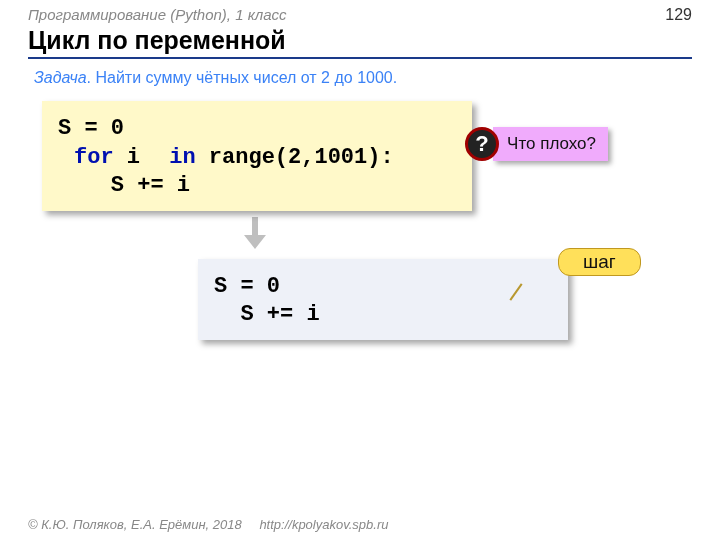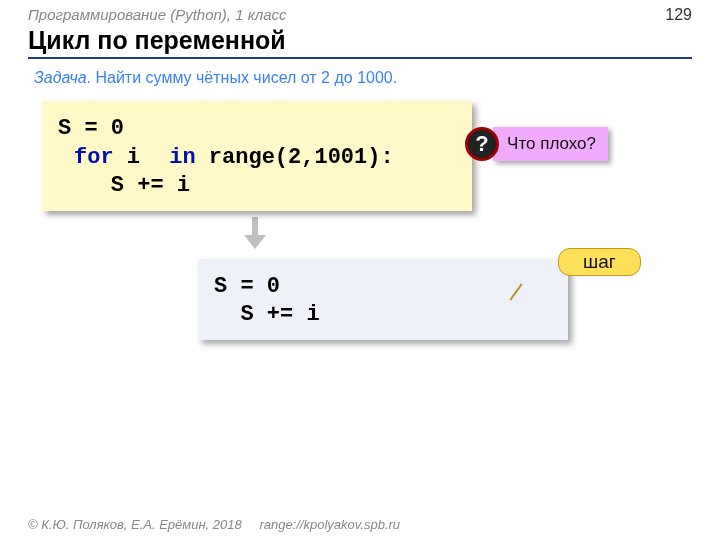--- a/index.html
+++ b/index.html
@@ -166,14 +166,14 @@
 <div class="step-label">шаг</div>
 <div class="step-line"></div>
 
 <div class="code-box box-blue">
   <div><span>S = </span><span>0</span></div>
   <div style="white-space:pre;">  S += i</div>
 </div>
 
 <div class="footer">
   <span>© К.Ю. Поляков, Е.А. Ерёмин, 2018</span>
-  <span class="url">range://kpolyakov.spb.ru</span>
+  <span class="url">http://kpolyakov.spb.ru</span>
 </div>
 
 </body></html>

